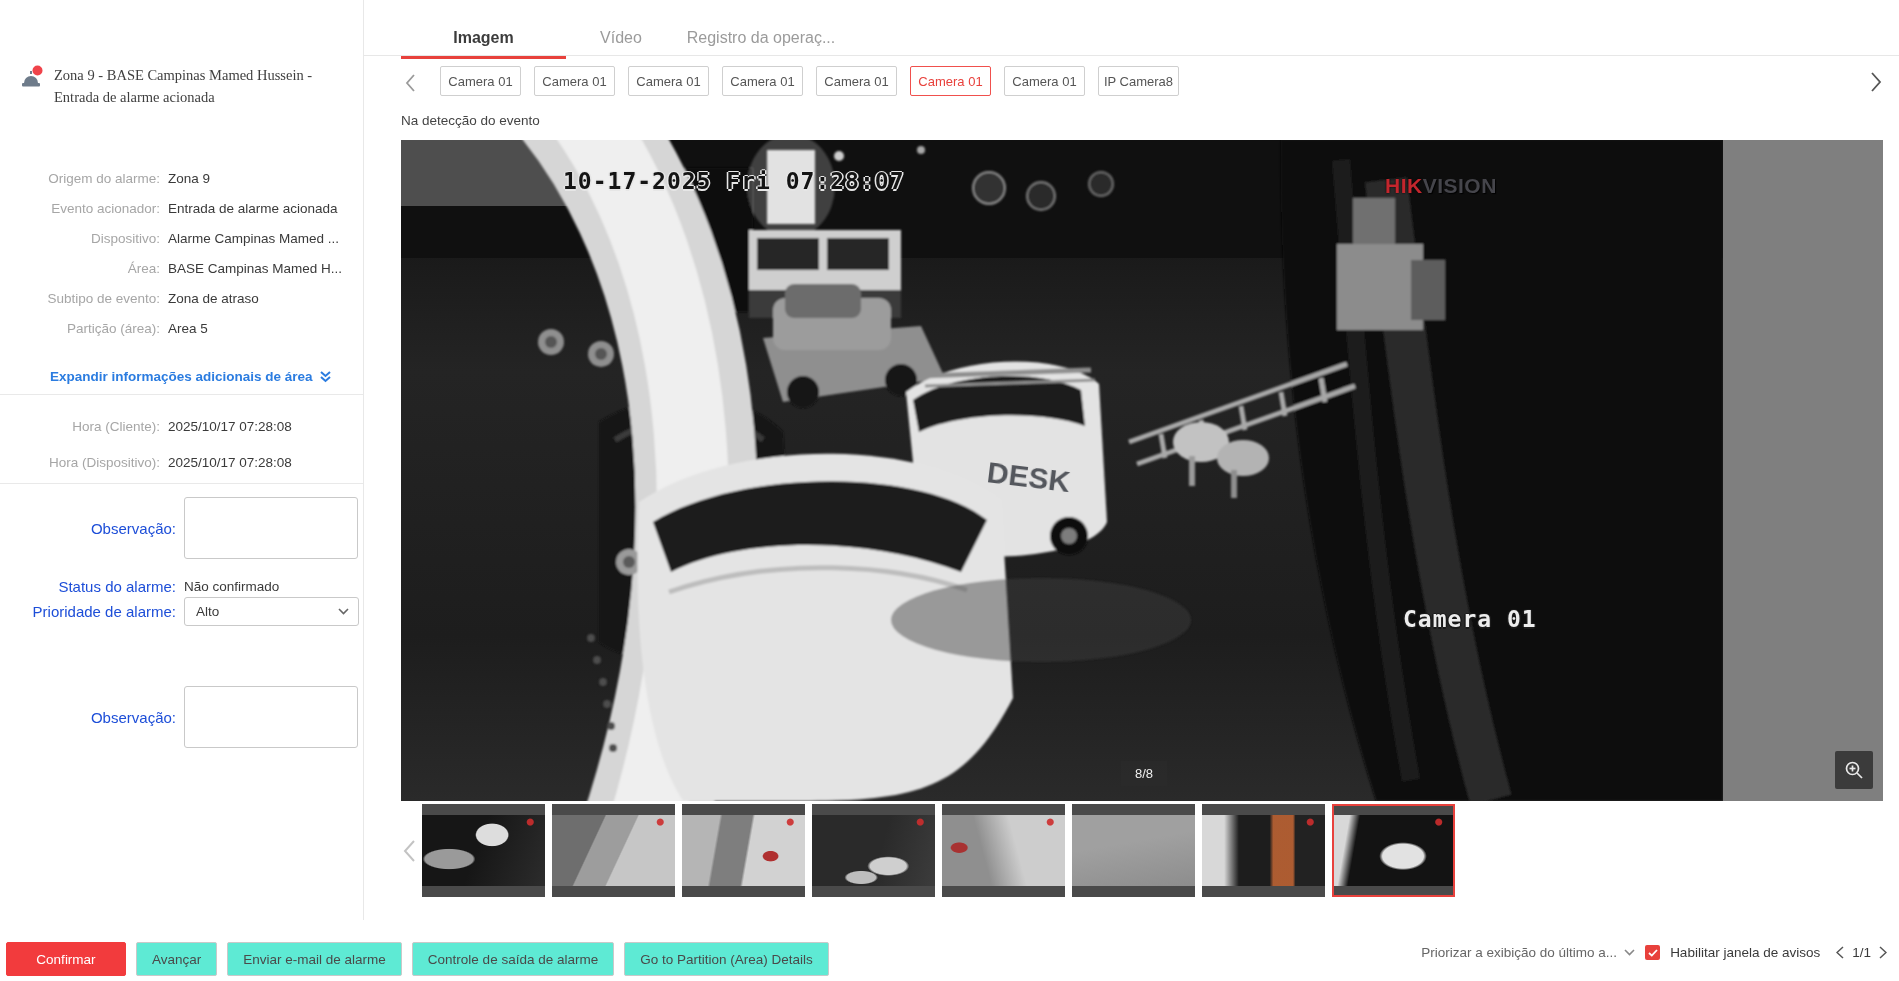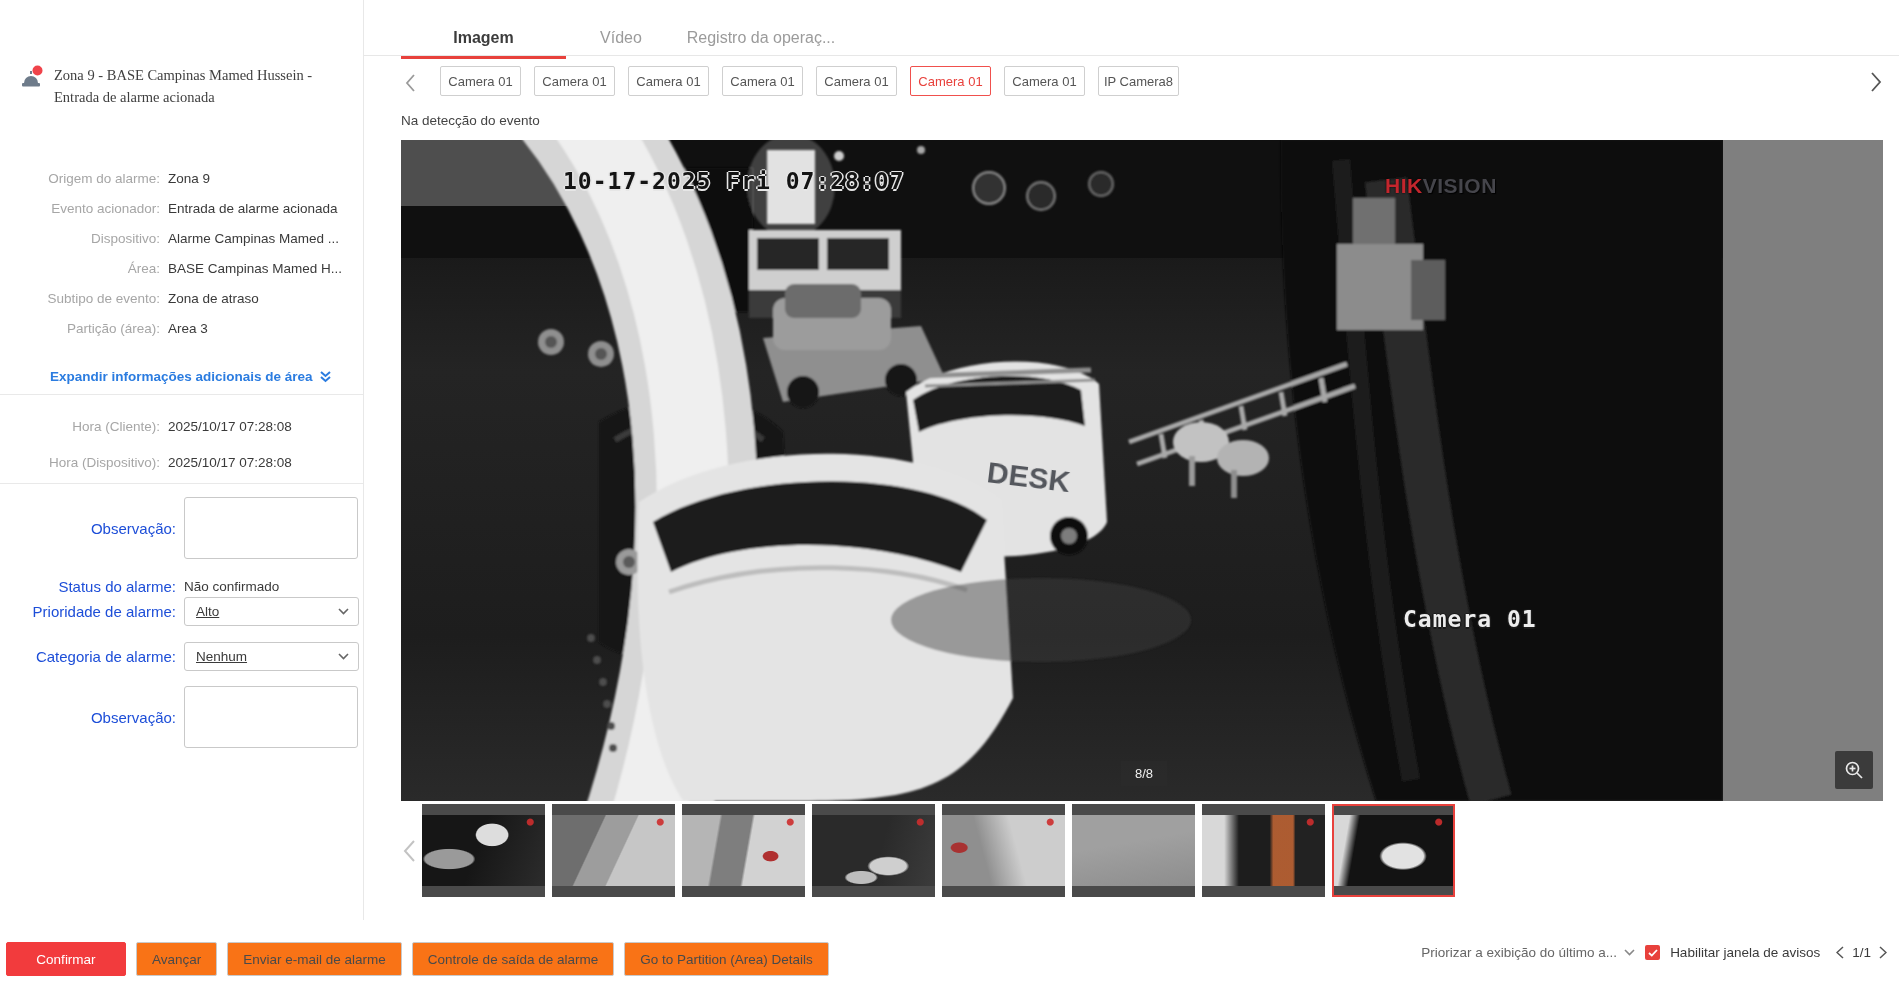--- a/index.html
+++ b/index.html
@@ -20,21 +20,21 @@
                display:flex;align-items:center;gap:6px;cursor:pointer;}
   .hdiv{left:0;width:363px;height:1px;background:#e9e9e9;}
   #time-fields{left:0;top:408px;width:363px;}
   #time-fields .field-row{height:36px;}
   .ta{border:1px solid #c9c9c9;border-radius:3px;resize:none;width:174px;height:62px;
       font-family:"Liberation Sans",sans-serif;font-size:13px;outline:none;box-sizing:border-box;}
   .form-label{width:160px;text-align:right;padding-right:8px;color:#1d4ed8;font-size:15px;
               white-space:nowrap;flex:none;padding-left:16px;}
   .fake-select{width:175px;height:29px;border:1px solid #c9c9c9;border-radius:3px;box-sizing:border-box;
                display:flex;align-items:center;justify-content:space-between;padding:0 9px 0 11px;
-               font-size:13.5px;color:#3a3a3a;background:#fff;cursor:pointer;text-decoration:underline;}
+               font-size:13.5px;color:#3a3a3a;background:#fff;cursor:pointer;}
   .frow{display:flex;align-items:center;}
 
   
   #tabbar-border{left:364px;top:55px;width:1535px;height:1px;background:#e7e7e7;}
   #tabbar{left:401px;top:20px;display:flex;height:36px;}
   .tab{height:36px;display:flex;align-items:center;justify-content:center;font-size:16px;
        color:#9b9b9b;cursor:pointer;position:relative;}
   .tab.active{color:#3c3c3c;font-weight:bold;}
   .tab.active::after{content:"";position:absolute;left:0;right:0;bottom:-3px;height:3px;background:#e8413c;}
 
@@ -90,21 +90,21 @@
        linear-gradient(75deg,#8f8f8f 0 35%,#cdcdcd 60% 100%);}
   .tv6{background:linear-gradient(170deg,#a0a0a0 0 40%,#8d8d8d 100%);}
   .tv7{background:radial-gradient(circle at 88% 10%,rgba(205,45,45,.9) 0 3px,transparent 4px),
        linear-gradient(90deg,#d8d8d8 0 18%,#1d1d1d 30% 55%,rgba(190,95,45,.85) 58% 74%,#222 76% 100%);}
   .tv8{background:radial-gradient(circle at 88% 10%,rgba(205,45,45,.9) 0 3px,transparent 4px),
        radial-gradient(ellipse 34px 20px at 58% 58%,#e2e2e2 0 60%,transparent 70%),
        linear-gradient(100deg,#d8d8d8 0 12%,#131313 20% 100%);}
 
   
   #footer-buttons{left:6px;top:942px;display:flex;gap:10px;}
-  .fbtn{height:34px;border:1px solid #c9c9c9;border-radius:2px;background:#f97316;color:#4a4a4a;
+  .fbtn{height:34px;border:1px solid #c9c9c9;border-radius:2px;background:#5eead4;color:#4a4a4a;
         font-size:13.5px;padding:0 15px;cursor:pointer;font-family:"Liberation Sans",sans-serif;
         white-space:nowrap;}
   .fbtn.primary{background:#f23b3d;border-color:#f23b3d;color:#fff;min-width:120px;}
   #footer-right{right:12px;top:945px;display:flex;align-items:center;gap:10px;font-size:13.5px;}
   #priority-dropdown{display:flex;align-items:center;gap:7px;color:#666;cursor:pointer;}
   #avisos-check{width:15px;height:15px;background:#e8413c;border-radius:2px;display:flex;
                 align-items:center;justify-content:center;cursor:pointer;flex:none;}
   #pagination{display:flex;align-items:center;gap:8px;color:#3a3a3a;margin-left:6px;}
   svg{display:block;}
 </style>
@@ -140,21 +140,21 @@
       <div class="field-row">
         <span class="field-label">Área:</span>
         <span class="field-value">BASE Campinas Mamed H...</span>
       </div>
       <div class="field-row">
         <span class="field-label">Subtipo de evento:</span>
         <span class="field-value">Zona de atraso</span>
       </div>
       <div class="field-row">
         <span class="field-label">Partição (área):</span>
-        <span class="field-value">Area 3</span>
+        <span class="field-value">Area 5</span>
       </div>
     </div>
 
   <a id="expand-link" class="abs">
     <span>Expandir informações adicionais de área</span>
     <span>
       <svg width="13" height="14" viewBox="0 0 13 14" fill="none" stroke="#2b7ce0" stroke-width="2">
         <polyline points="2,2 6.5,6 11,2"></polyline>
           <polyline points="2,7 6.5,11 11,7"></polyline>
       </svg>
@@ -189,31 +189,20 @@
     <div class="fake-select">
       <span>Alto</span>
       <span>
         <svg width="11" height="7" viewBox="0 0 11 7" fill="none" stroke="#666" stroke-width="1.6">
           <polyline points="1,1 5.5,5.5 10,1"></polyline>
         </svg>
       </span>
     </div>
   </div>
 
-  <div class="frow abs" style="left:0;top:642px;width:363px;">
-    <span class="form-label">Categoria de alarme:</span>
-    <div class="fake-select">
-      <span>Nenhum</span>
-      <span>
-        <svg width="11" height="7" viewBox="0 0 11 7" fill="none" stroke="#666" stroke-width="1.6">
-          <polyline points="1,1 5.5,5.5 10,1"></polyline>
-        </svg>
-      </span>
-    </div>
-  </div>
 
   <div class="frow abs" style="left:0;top:686px;width:363px;">
     <span class="form-label">Observação:</span>
     <textarea class="ta" value="" style=""></textarea>
   </div>
 </div>
 <div id="side-divider" class="abs"></div>
 
 <div id="tabbar-border" class="abs"></div>
 <div id="tabbar" class="abs">

